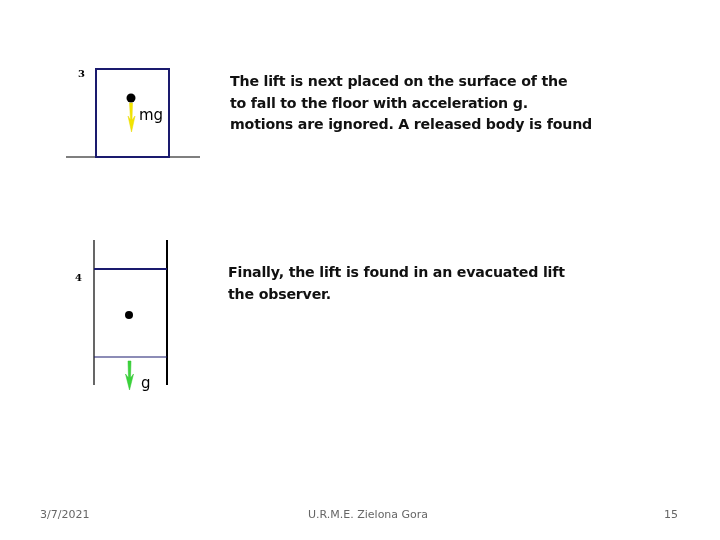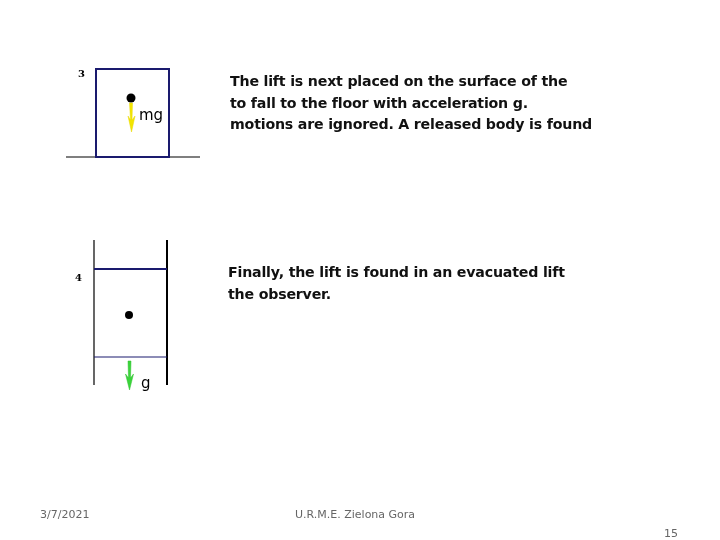--- a/index.html
+++ b/index.html
@@ -49,14 +49,14 @@
   <span>to fall to the floor with acceleration g.</span>
   <span>motions are ignored. A released body is found</span>
 </div>
 
 <div class="para" style="left:228px;top:262px;">
   <span>Finally, the lift is found in an evacuated lift</span>
   <span>the observer.</span>
 </div>
 
 <div class="footer" style="left:40px;">3/7/2021</div>
-<div class="footer" style="left:295px;">U.R.M.E. Zielona Gora</div>
-<div class="footer" style="left:664px;margin-top:19px;">15</div>
+<div class="footer" style="left:308px;">U.R.M.E. Zielona Gora</div>
+<div class="footer" style="left:664px;">15</div>
 
 </body></html>

